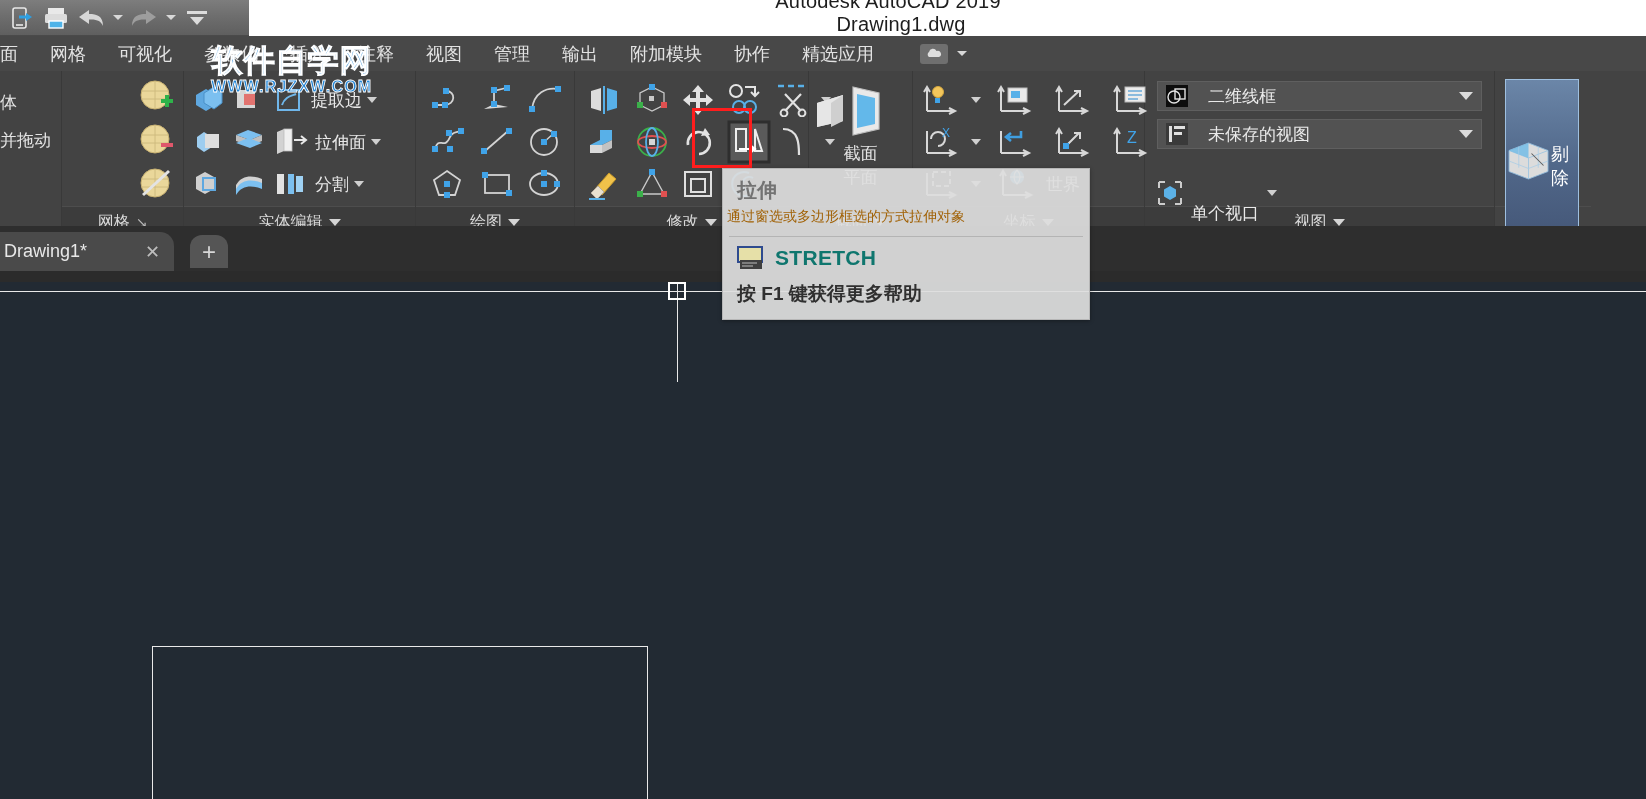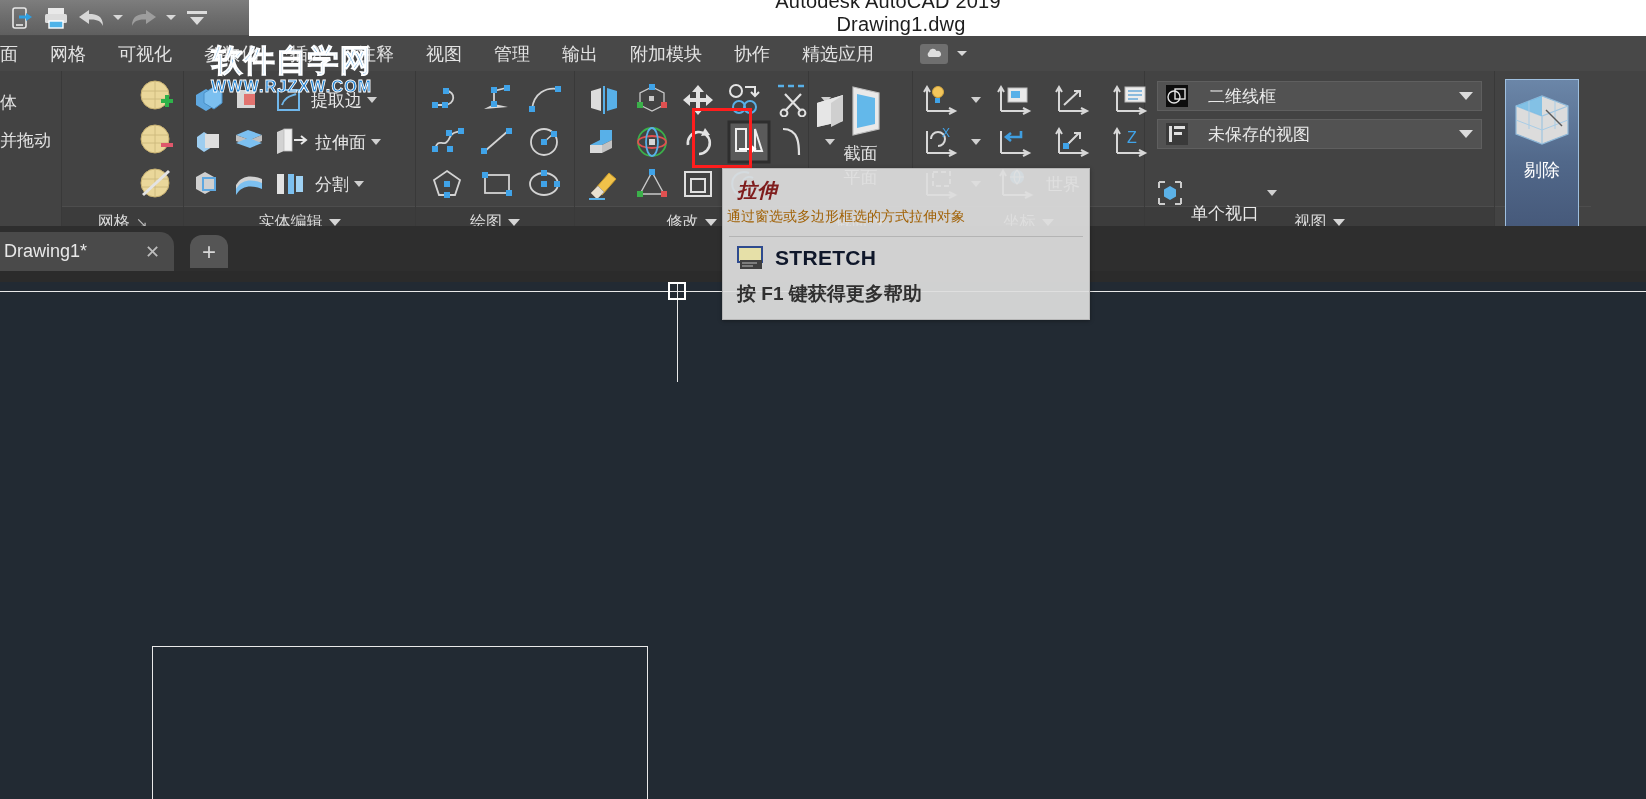--- a/index.html
+++ b/index.html
@@ -121,21 +121,21 @@
   .combo .cmb-caret { width:0;height:0;border-left:7px solid transparent;border-right:7px solid transparent;border-top:8px solid #dcdcdc; }
   .vp-row { position:absolute; left: 12px; top: 90px; display:flex; align-items:center; gap:8px; }
   .vp-label { color:#e9e9e9; font-size:17px;margin-top:41px; }
 
   
   .panel-cull { width: 96px; }
   .cull-btn {
     position: absolute; left: 10px; top: 8px; width: 74px; height: 151px;
     background: linear-gradient(180deg,#6b86a8 0%,#51688a 55%,#46597a 100%);
     border: 1px solid #9fc0e0;
-    display: flex; flex-direction: column; align-items: center; justify-content: flex-start;
+    display: flex; flex-direction: row; align-items: center; justify-content: flex-start;
     padding-top: 12px; box-sizing: border-box;
   }
   .cull-label { color:#ffffff; font-size:18px; margin-top: 10px; }
 
   
   .doctabs {
     position: absolute; left:0; top: 226px; width: 1646px; height: 45px;
     background: #2e2e2e;
   }
   .doctab {
@@ -175,25 +175,25 @@
   }
 
   
   .tooltip {
     position:absolute; left:722px; top:168px; width:366px;
     background: rgba(222,222,222,0.93);
     border: 1px solid #b6b6b6;
     z-index: 60;
     box-shadow: 0 1px 4px rgba(0,0,0,.35);
   }
-  .tt-title { font-size:20px; font-weight:bold; color:#7f1d1d; padding: 8px 14px 2px 14px; font-style: italic; }
+  .tt-title { font-size:20px; font-weight:bold; color:#737373; padding: 8px 14px 2px 14px; }
   .tt-desc  { font-size:14px; color:#a16207; padding: 2px 10px 10px 4px; line-height:1.25; }
   .tt-sep { height:1px; background:#b4b4b4; margin: 0 6px; }
   .tt-cmd-row { display:flex; align-items:center; gap:10px; padding: 9px 14px 9px 14px; }
-  .tt-cmd { font-size:21px; font-weight:bold; color:#0f172a; letter-spacing:.3px; }
+  .tt-cmd { font-size:21px; font-weight:bold; color:#0f766e; letter-spacing:.3px; }
   .tt-help { font-size:19px; font-weight:bold; color:#303030; padding: 2px 14px 12px 14px; }
 
   
   .watermark {
     position:absolute; left:211px; top:44px; z-index: 30;
     text-align:center; pointer-events:none;
   }
   .wm-main {
     font-size: 31px; font-weight: bold; color:#2387d8;
     -webkit-text-stroke: 1px #ffffff;

